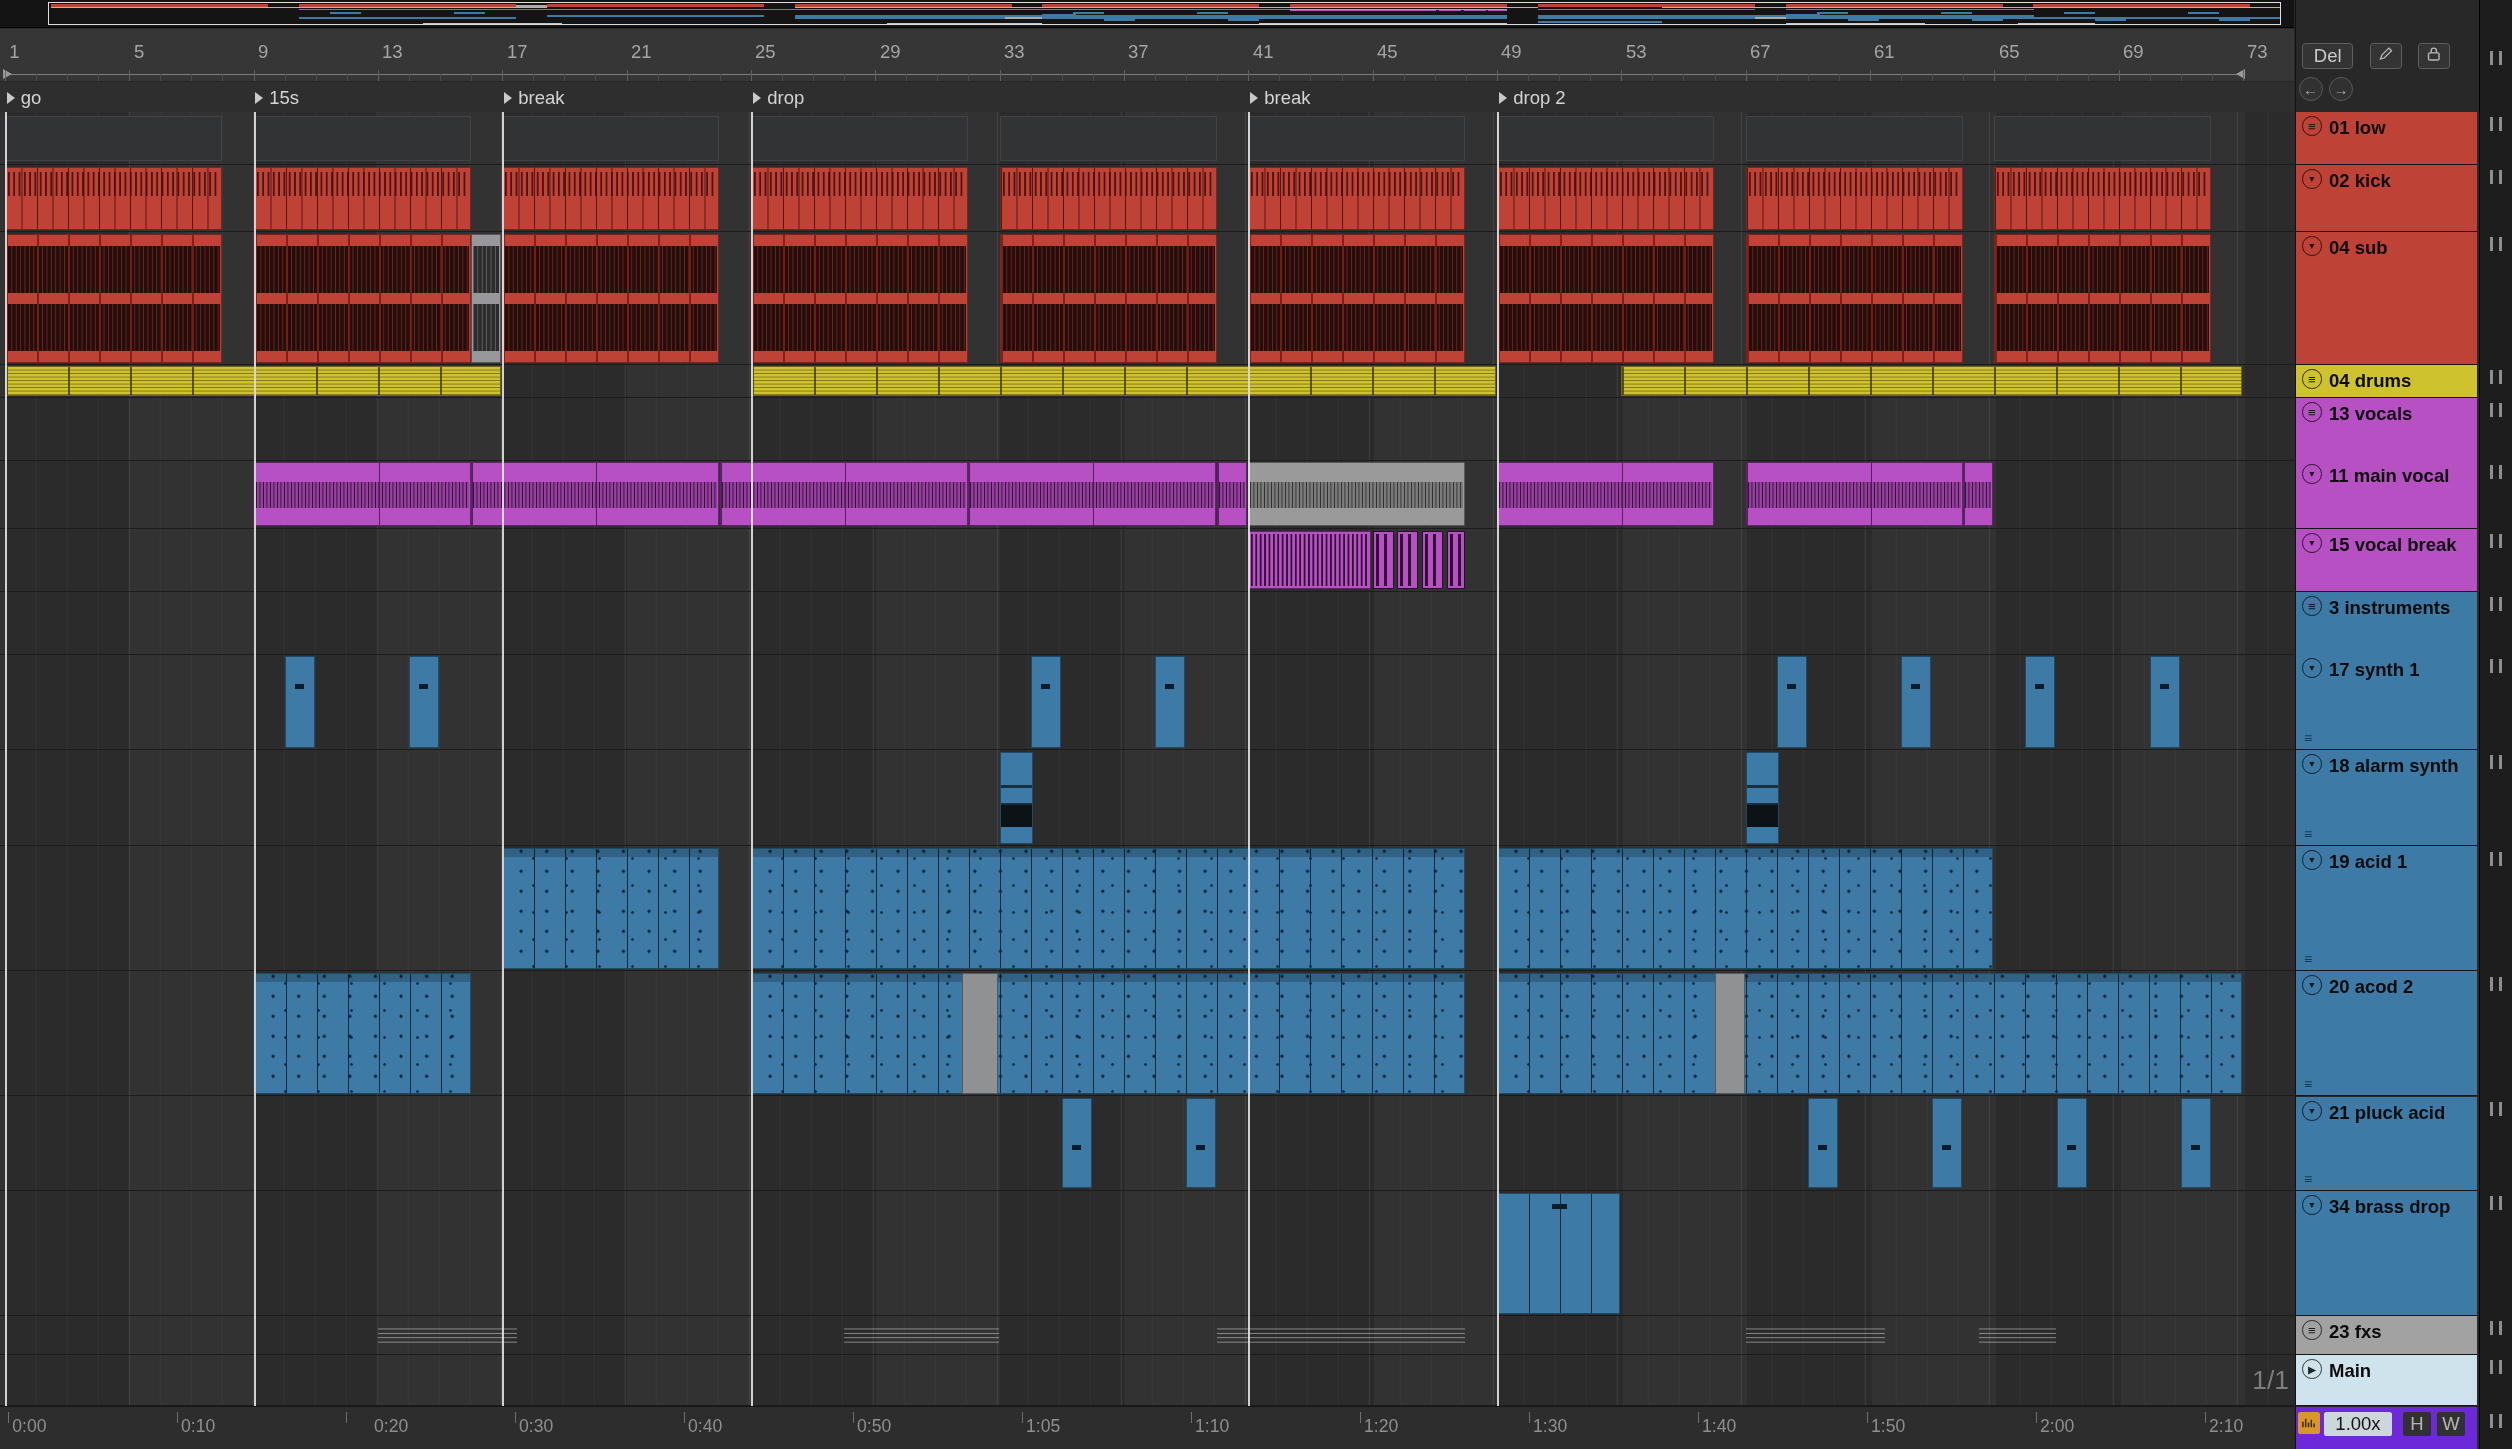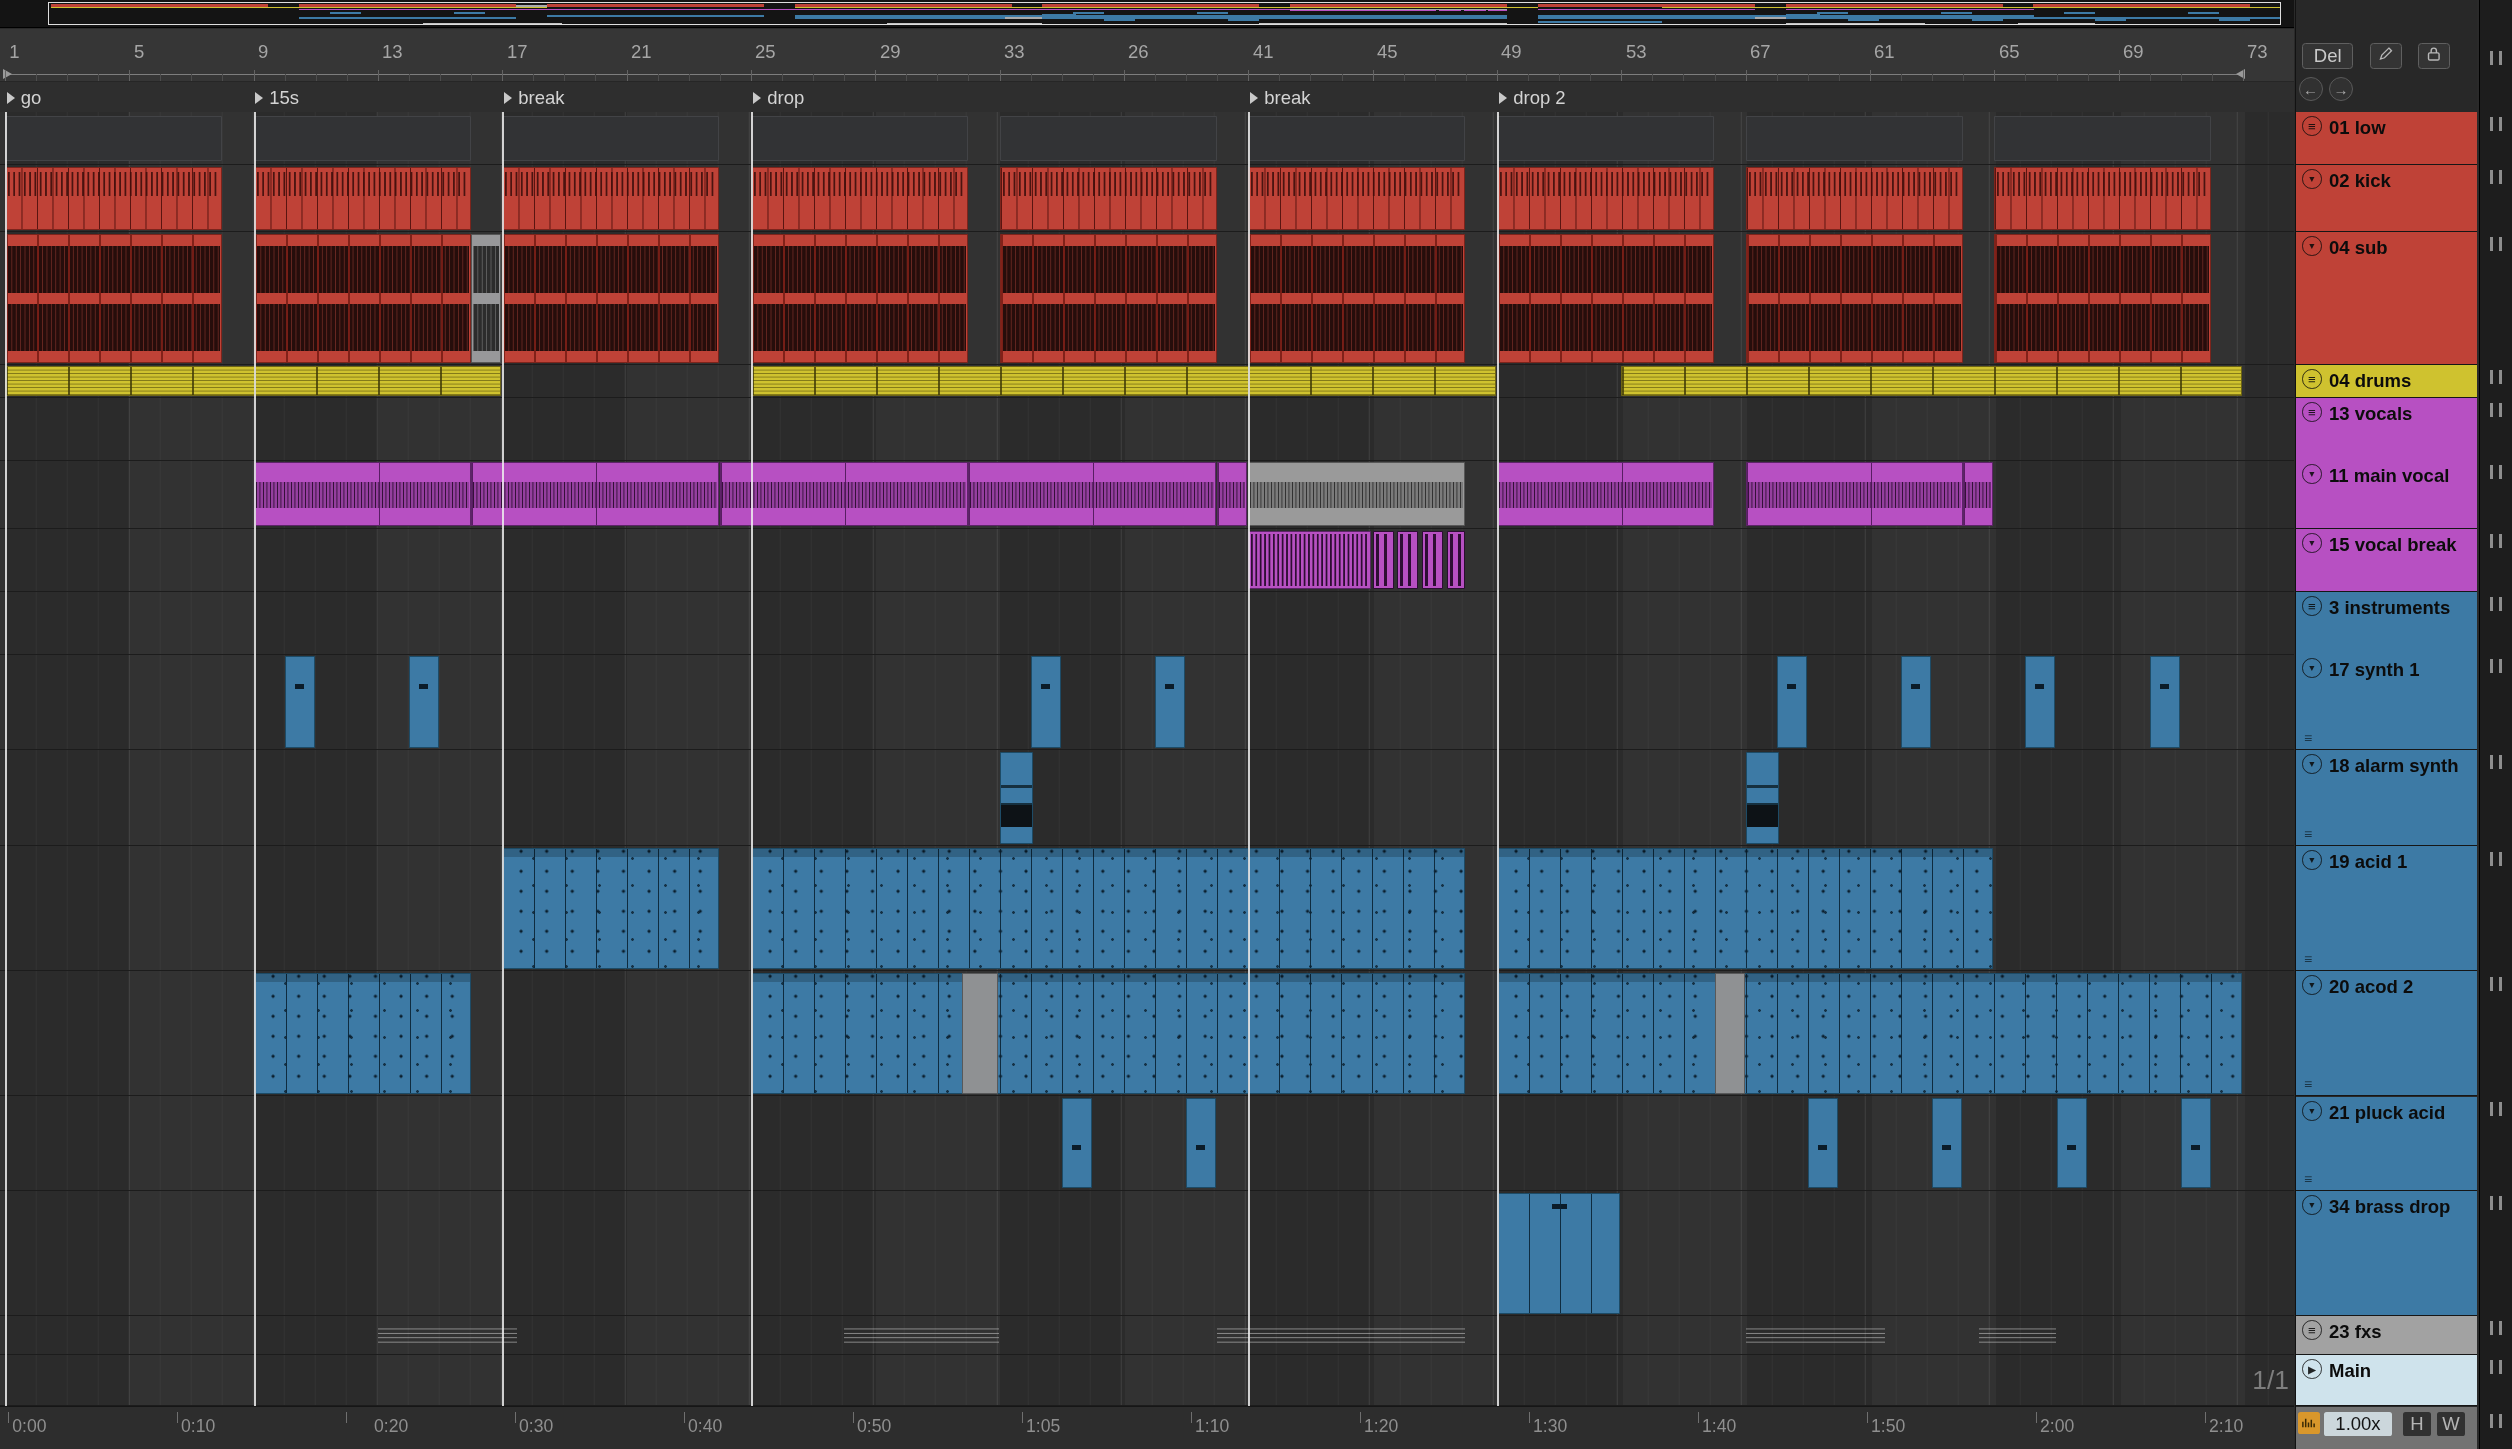--- a/index.html
+++ b/index.html
@@ -106,21 +106,21 @@
   #right-panel{position:absolute;left:2295px;top:0;width:182px;height:1449px;background:#282828;border-left:1.8px solid #121212;box-sizing:border-box;}
   .pbtn{position:absolute;display:flex;align-items:center;justify-content:center;background:#343434;border:0.9px solid #5f5f5f;border-radius:3.5px;color:#c9c9c9;font-size:18.5px;box-sizing:border-box;}
   .pcirc{position:absolute;width:24px;height:24px;border-radius:50%;background:#313131;border:0.9px solid #5a5a5a;color:#ababab;
          display:flex;align-items:center;justify-content:center;font-size:15px;box-sizing:border-box;}
   #headers{position:absolute;left:0;top:112px;width:100%;}
   .hdr{position:absolute;left:0;width:100%;box-sizing:border-box;border-bottom:1.8px solid #161616;}
   .hdr .circ{position:absolute;left:6.2px;top:4.4px;width:19.4px;height:19.4px;border:1.8px solid rgba(10,10,10,0.8);border-radius:50%;
        display:flex;align-items:center;justify-content:center;color:rgba(10,10,10,0.88);box-sizing:border-box;font-weight:bold;}
   .hdr .nm{position:absolute;left:33px;top:5.3px;font-size:18.5px;font-weight:bold;color:#0c0c0c;white-space:nowrap;}
   .hdr .lanes{position:absolute;left:8px;bottom:2.6px;font-size:14px;font-weight:bold;color:rgba(0,0,0,0.55);}
-  #panel-footer{position:absolute;left:0;top:1407px;width:100%;height:42px;background:#737373;}
+  #panel-footer{position:absolute;left:0;top:1407px;width:100%;height:42px;background:#6d28d9;}
   #scale-icon{position:absolute;left:1.8px;top:5.3px;width:22px;height:22px;background:var(--accent);border-radius:2.6px;
       display:flex;align-items:center;justify-content:center;}
   #zoom-box{position:absolute;left:28px;top:5.3px;width:68px;height:24px;background:#ccd7dc;border-radius:2.6px;color:#131313;
       font-size:18.5px;display:flex;align-items:center;justify-content:center;}
   .hw{position:absolute;top:5.3px;width:28px;height:24px;background:#313131;border-radius:2.6px;color:#b5b5b5;font-size:18.5px;
       display:flex;align-items:center;justify-content:center;}
 
   
   #scroll-strip{position:absolute;left:2479px;top:0;width:33px;height:1449px;background:#1d1d1d;border-left:0.9px solid #000;box-sizing:border-box;}
   .smark{position:absolute;left:9.7px;width:12.3px;border-left:3.5px solid #8e8e8e;border-right:3.5px solid #8e8e8e;box-sizing:border-box;}
@@ -279,21 +279,21 @@
       <div class="btick4" style="left: 2243px;"></div>
       <div class="bnum" style="left: 9.3px;">1</div>
       <div class="bnum" style="left: 134px;">5</div>
       <div class="bnum" style="left: 258px;">9</div>
       <div class="bnum" style="left: 382px;">13</div>
       <div class="bnum" style="left: 507px;">17</div>
       <div class="bnum" style="left: 631px;">21</div>
       <div class="bnum" style="left: 755px;">25</div>
       <div class="bnum" style="left: 880px;">29</div>
       <div class="bnum" style="left: 1004px;">33</div>
-      <div class="bnum" style="left: 1128px;">26</div>
+      <div class="bnum" style="left: 1128px;">37</div>
       <div class="bnum" style="left: 1253px;">41</div>
       <div class="bnum" style="left: 1377px;">45</div>
       <div class="bnum" style="left: 1501px;">49</div>
       <div class="bnum" style="left: 1626px;">53</div>
       <div class="bnum" style="left: 1750px;">67</div>
       <div class="bnum" style="left: 1874px;">61</div>
       <div class="bnum" style="left: 1999px;">65</div>
       <div class="bnum" style="left: 2123px;">69</div>
       <div class="bnum" style="left: 2247px;">73</div>
     </div>

